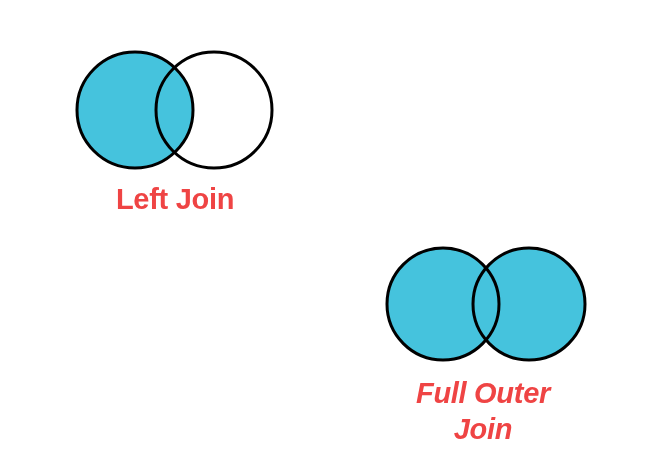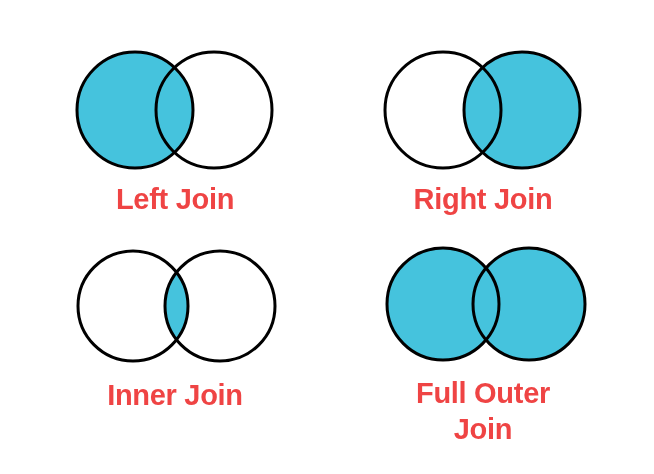--- a/index.html
+++ b/index.html
@@ -48,21 +48,21 @@
 
   
   #panel-left-join   { left: 43px;  top: 40px;  width: 264px; height: 190px; }
   #panel-right-join  { left: 351px; top: 40px;  width: 264px; height: 190px; }
   #panel-inner-join  { left: 43px;  top: 238px; width: 264px; height: 190px; }
   #panel-full-outer  { left: 351px; top: 236px; width: 264px; height: 226px; }
 
   #panel-left-join  .panel-label { top: 141px; }
   #panel-right-join .panel-label { top: 141px; }
   #panel-inner-join .panel-label { top: 139px; }
-  #panel-full-outer .panel-label { top: 139px; }
+  #panel-full-outer .panel-label { top: 139px; font-style: italic; }
 </style>
 </head>
 <body>
 
 <div id="diagram-root">
 
   <div class="venn-panel" id="panel-left-join">
     <svg class="venn-svg" width="264" height="140" viewBox="0 0 264 140">
       <defs>
         <clipPath id="clip-lj-left">
@@ -79,55 +79,21 @@
       <g clip-path="url(#clip-lj-left)">
         <circle cx="171" cy="70" r="58" fill="#45C3DD"></circle>
       </g>
 
       <circle cx="92" cy="70" r="58" fill="none" stroke="#000000" stroke-width="3"></circle>
       <circle cx="171" cy="70" r="58" fill="none" stroke="#000000" stroke-width="3"></circle>
     </svg>
     <div class="panel-label">Left Join</div>
   </div>
 
-  <div class="venn-panel" id="panel-right-join">
-    <svg class="venn-svg" width="264" height="140" viewBox="0 0 264 140">
-      <defs>
-        <clipPath id="clip-rj-left">
-            <circle cx="92" cy="70" r="58"></circle>
-          </clipPath>
-      </defs>
-      <circle cx="92" cy="70" r="58" fill="#ffffff"></circle>
-      <circle cx="171" cy="70" r="58" fill="#45C3DD"></circle>
-      <g clip-path="url(#clip-rj-left)">
-        <circle cx="171" cy="70" r="58" fill="#45C3DD"></circle>
-      </g>
-      <circle cx="92" cy="70" r="58" fill="none" stroke="#000000" stroke-width="3"></circle>
-      <circle cx="171" cy="70" r="58" fill="none" stroke="#000000" stroke-width="3"></circle>
-    </svg>
-    <div class="panel-label">Right Join</div>
-  </div>
 
-  <div class="venn-panel" id="panel-inner-join">
-    <svg class="venn-svg" width="264" height="136" viewBox="0 0 264 136">
-      <defs>
-        <clipPath id="clip-ij-left">
-            <circle cx="90" cy="68" r="55"></circle>
-          </clipPath>
-      </defs>
-      <circle cx="90" cy="68" r="55" fill="#ffffff"></circle>
-      <circle cx="177" cy="68" r="55" fill="#ffffff"></circle>
-      <g clip-path="url(#clip-ij-left)">
-        <circle cx="177" cy="68" r="55" fill="#45C3DD"></circle>
-      </g>
-      <circle cx="90" cy="68" r="55" fill="none" stroke="#000000" stroke-width="3"></circle>
-      <circle cx="177" cy="68" r="55" fill="none" stroke="#000000" stroke-width="3"></circle>
-    </svg>
-    <div class="panel-label">Inner Join</div>
-  </div>
 
   <div class="venn-panel" id="panel-full-outer">
     <svg class="venn-svg" width="264" height="136" viewBox="0 0 264 136">
       <defs>
         <clipPath id="clip-fo-left">
             <circle cx="92" cy="68" r="56"></circle>
           </clipPath>
       </defs>
       <circle cx="92" cy="68" r="56" fill="#45C3DD"></circle>
       <circle cx="178" cy="68" r="56" fill="#45C3DD"></circle>

